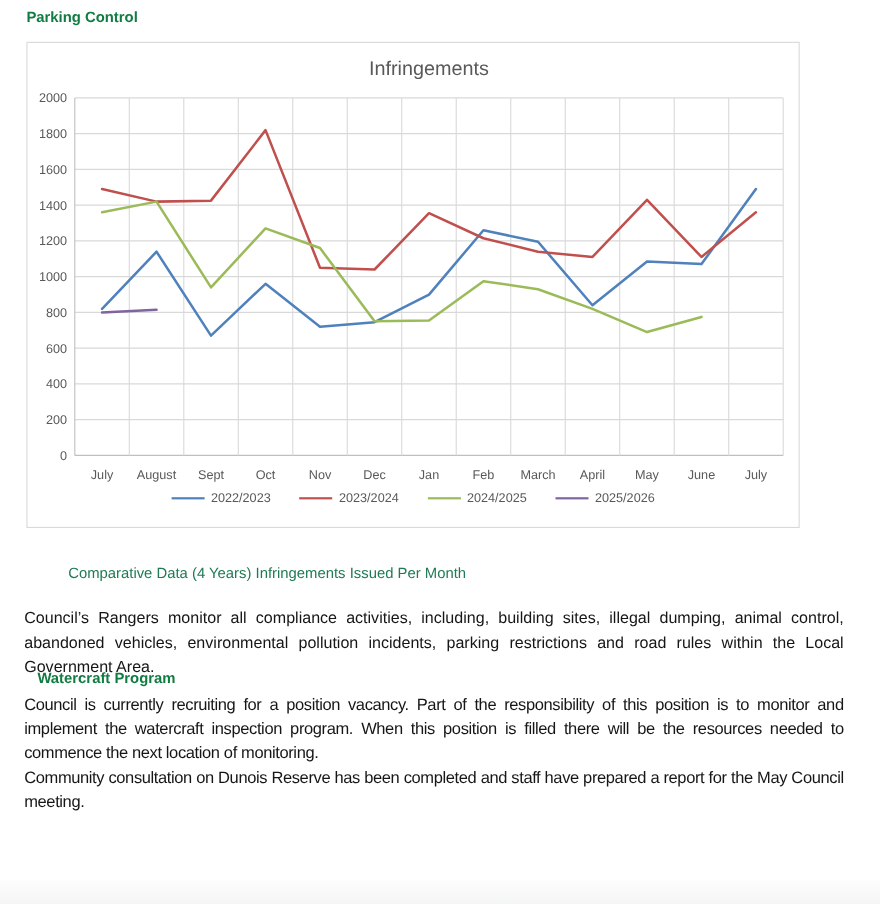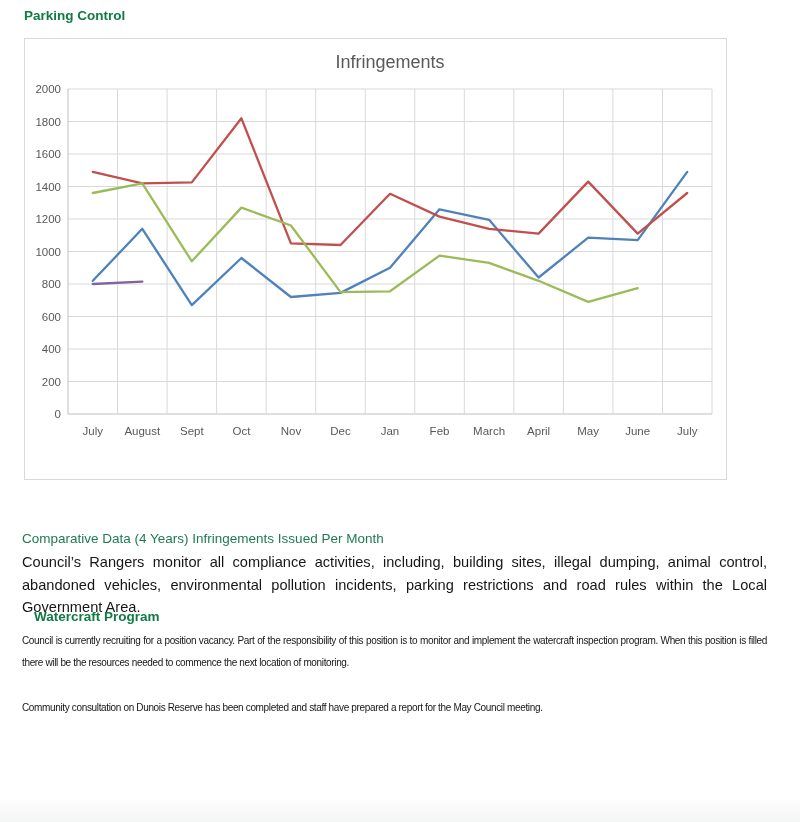--- a/index.html
+++ b/index.html
@@ -26,21 +26,21 @@
     display:flex;justify-content:center;align-items:center;gap:26px;
   }
   .legend-item{display:flex;align-items:center;gap:6px;}
   .legend-swatch{display:inline-block;width:30px;height:2.5px;}
   .legend-label{font-size:11.5px;color:#595959;}
   .para{
     position:absolute;left:22px;width:745px;color:#161616;
     text-align:justify;
   }
   .para1{top:551px;font-size:14.6px;line-height:22.5px;}
-  .para-narrow{font-size:10px;line-height:22px;letter-spacing:-0.35px;}
+  .para-narrow{font-size:15px;line-height:22px;letter-spacing:-0.35px;}
   .para2{top:630px;}
   .para3{top:697px;}
   .bottom-strip{
     position:absolute;left:0;top:800px;width:100%;height:22px;
     background:linear-gradient(#fdfdfd,#f4f5f5);
   }
 </style>
 </head>
 <body>
 
@@ -98,23 +98,41 @@
         <text x="513.6153846153846" y="396" text-anchor="middle" font-size="11.5" fill="#595959">April</text>
         <text x="563.1538461538462" y="396" text-anchor="middle" font-size="11.5" fill="#595959">May</text>
         <text x="612.6923076923077" y="396" text-anchor="middle" font-size="11.5" fill="#595959">June</text>
         <text x="662.2307692307693" y="396" text-anchor="middle" font-size="11.5" fill="#595959">July</text>
         <text x="365" y="29" text-anchor="middle" font-size="18" fill="#595959">Infringements</text>
         <polyline points="67.8,241.8 117.3,189.8 166.8,266.1 216.4,219.0 265.9,258.0 315.5,253.9 365.0,228.8 414.5,170.3 464.1,180.8 513.6,238.5 563.2,198.7 612.7,201.1 662.2,132.9" fill="none" stroke="#4F81BD" stroke-width="2.3" stroke-linejoin="round" stroke-linecap="round"></polyline>
         <polyline points="67.8,132.9 117.3,144.3 166.8,143.4 216.4,79.3 265.9,204.4 315.5,206.0 365.0,154.8 414.5,177.6 464.1,189.8 513.6,194.6 563.2,142.6 612.7,194.6 662.2,154.0" fill="none" stroke="#C0504D" stroke-width="2.3" stroke-linejoin="round" stroke-linecap="round"></polyline>
         <polyline points="67.8,154.0 117.3,144.3 166.8,222.3 216.4,168.6 265.9,186.5 315.5,253.1 365.0,252.3 414.5,216.6 464.1,223.9 513.6,241.8 563.2,262.9 612.7,249.1" fill="none" stroke="#9BBB59" stroke-width="2.3" stroke-linejoin="round" stroke-linecap="round"></polyline>
         <polyline points="67.8,245.0 117.3,242.6" fill="none" stroke="#8064A2" stroke-width="2.3" stroke-linejoin="round" stroke-linecap="round"></polyline>
       </svg>
+    <div class="legend-row" id="chart-legend">
+        <div class="legend-item">
+          <span class="legend-swatch" style="background: rgb(79, 129, 189);"></span>
+          <span class="legend-label">2022/2023</span>
+        </div>
+        <div class="legend-item">
+          <span class="legend-swatch" style="background: rgb(192, 80, 77);"></span>
+          <span class="legend-label">2023/2024</span>
+        </div>
+        <div class="legend-item">
+          <span class="legend-swatch" style="background: rgb(155, 187, 89);"></span>
+          <span class="legend-label">2024/2025</span>
+        </div>
+        <div class="legend-item">
+          <span class="legend-swatch" style="background: rgb(128, 100, 162);"></span>
+          <span class="legend-label">2025/2026</span>
+        </div>
+      </div>
   </div>
 
-  <div class="sub-green" style="top:531px;">Comparative Data (4 Years) Infringements Issued Per Month</div>
+  <div class="sub-green" style="top:513px;margin-left:40px;">Comparative Data (4 Years) Infringements Issued Per Month</div>
 
   <div class="para para1">Council’s Rangers monitor all compliance activities, including, building sites, illegal dumping, animal control, abandoned vehicles, environmental pollution incidents, parking restrictions and road rules within the Local Government Area.</div>
 
   <div class="h-green" style="left:22px;top:609px;margin-left:12px;">Watercraft Program</div>
 
   <div class="para para-narrow para2">Council is currently recruiting for a position vacancy. Part of the responsibility of this position is to monitor and implement the watercraft inspection program. When this position is filled there will be the resources needed to commence the next location of monitoring.</div>
 
   <div class="para para-narrow para3">Community consultation on Dunois Reserve has been completed and staff have prepared a report for the May Council meeting.</div>
 
   <div class="bottom-strip"></div>

